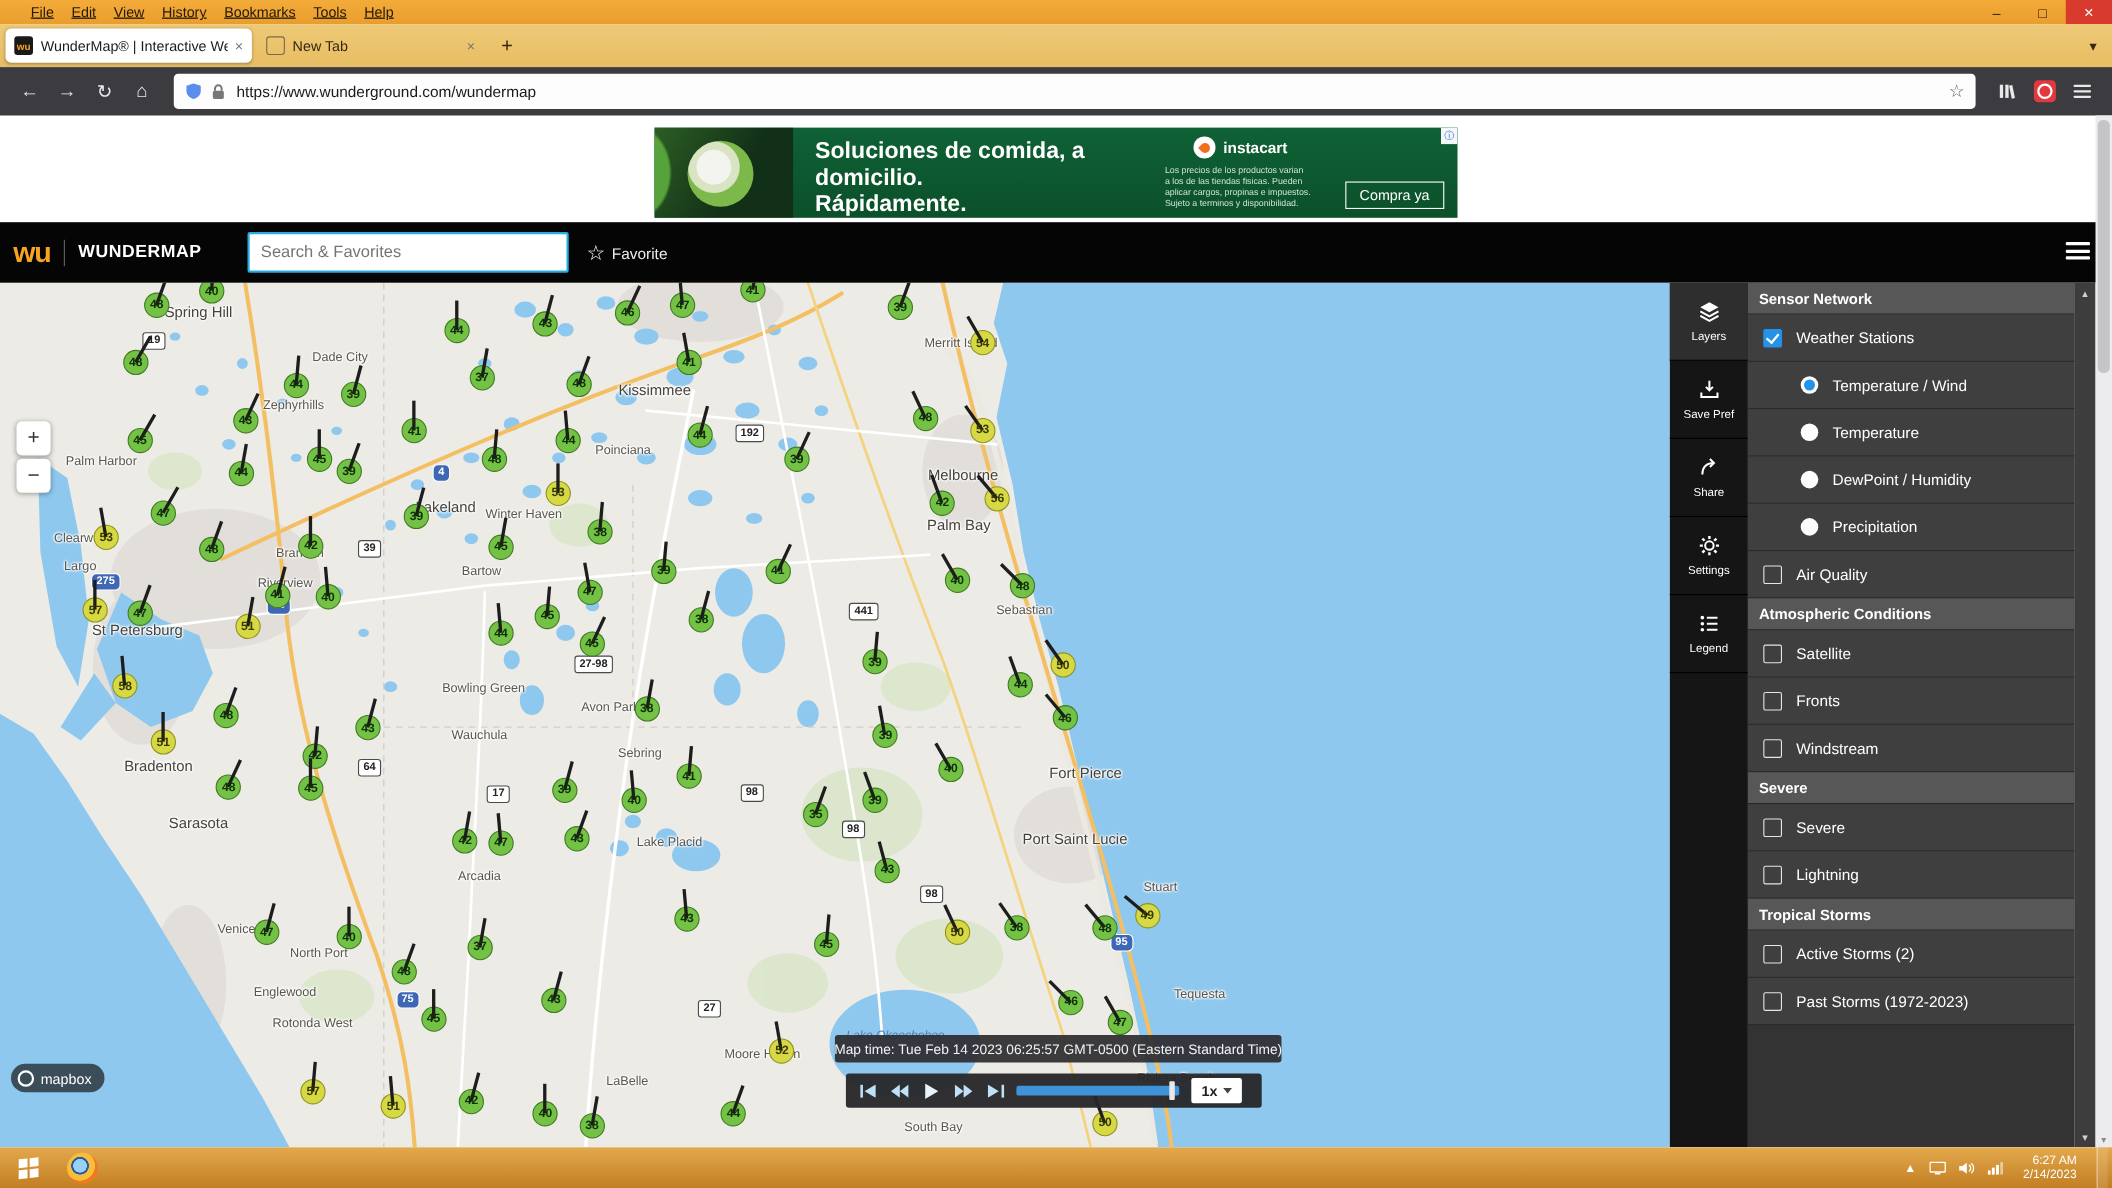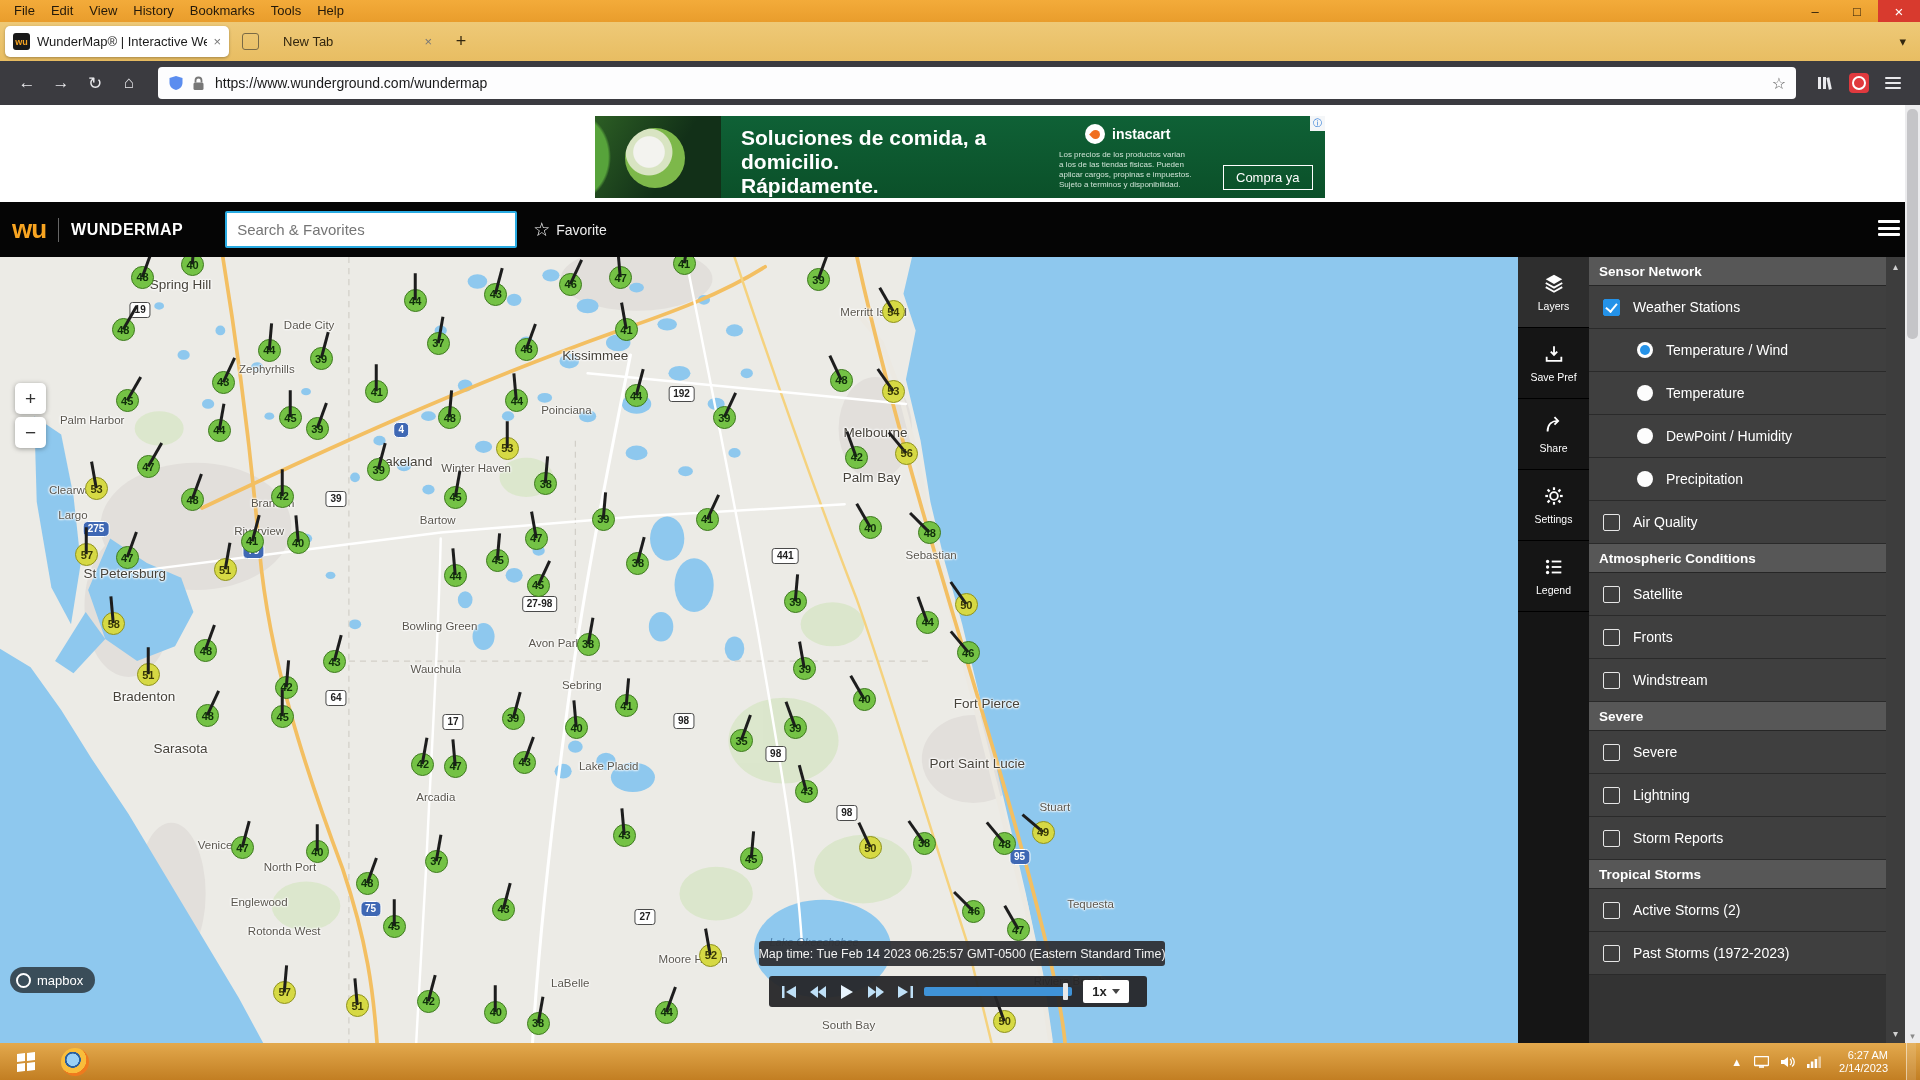--- a/index.html
+++ b/index.html
@@ -2,34 +2,34 @@
 <html><head>
 <meta charset="utf-8">
 <style>
   html,body{margin:0;padding:0;background:#000;}
   #screen{position:relative;width:1920px;height:1080px;overflow:hidden;
     font-family:"Liberation Sans",sans-serif;background:#fff;}
 
   
   .menubar{position:absolute;left:0;top:0;width:1920px;height:22px;
     background:linear-gradient(#f3ab3a,#e99d2c);display:flex;align-items:center;z-index:60;}
-  .menu-items{display:flex;align-items:flex-start;height:100%;padding-left:6px;}
+  .menu-items{display:flex;align-items:flex-start;height:100%;padding-left:20px;text-decoration:underline;}
   .menu-item{font-size:13px;color:#23190a;padding:0 8px;line-height:22px;cursor:default;}
   .win-controls{margin-left:auto;display:flex;height:100%;}
   .win-btn{width:42px;height:22px;display:flex;align-items:center;justify-content:center;
     font-size:13px;color:#23190a;}
   .win-btn.close{background:#d83a2e;color:#fff;font-size:15px;}
 
   
   .tabbar{position:absolute;left:0;top:22px;width:1920px;height:39px;
     background:linear-gradient(#eec977,#e8bd62);display:flex;align-items:center;z-index:60;}
   .tab{height:31px;margin-left:5px;border-radius:5px;display:flex;align-items:center;
     padding:0 8px;font-size:13px;min-width:0;}
   .tab.active{background:#fff;width:208px;box-shadow:0 1px 3px rgba(0,0,0,.3);color:#1b1b1b;}
-  .tab.inactive{width:190px;color:#33270f;gap:17px;}
+  .tab.inactive{width:190px;color:#33270f;}
   .favicon-wu{width:17px;height:17px;border-radius:3px;background:#191919;color:#f7a421;
     font-weight:bold;font-size:9px;display:flex;align-items:center;justify-content:center;margin-right:7px;flex:none;}
   .favicon-blank{width:15px;height:15px;border-radius:3px;border:1.5px solid #7a6a45;margin-right:7px;flex:none;}
   .tab-title{flex:1;overflow:hidden;white-space:nowrap;text-overflow:clip;}
   .tab-close{margin-left:6px;color:#777;font-size:13px;flex:none;}
   .newtab-btn{width:30px;height:30px;margin-left:6px;display:flex;align-items:center;justify-content:center;
     font-size:18px;color:#33270f;}
   .listtabs-btn{margin-left:auto;margin-right:14px;font-size:13px;color:#33270f;}
 
   
@@ -696,24 +696,20 @@
           </div>
           <div class="p-header">Severe</div>
           <div class="p-row">
             <span class="cb"></span>
             <span>Severe</span>
           </div>
           <div class="p-row">
             <span class="cb"></span>
             <span>Lightning</span>
           </div>
-          <div class="p-row">
-            <span class="cb"></span>
-            <span>Storm Reports</span>
-          </div>
           <div class="p-header">Tropical Storms</div>
           <div class="p-row">
             <span class="cb"></span>
             <span>Active Storms (2)</span>
           </div>
           <div class="p-row">
             <span class="cb"></span>
             <span>Past Storms (1972-2023)</span>
           </div>
         </div>

